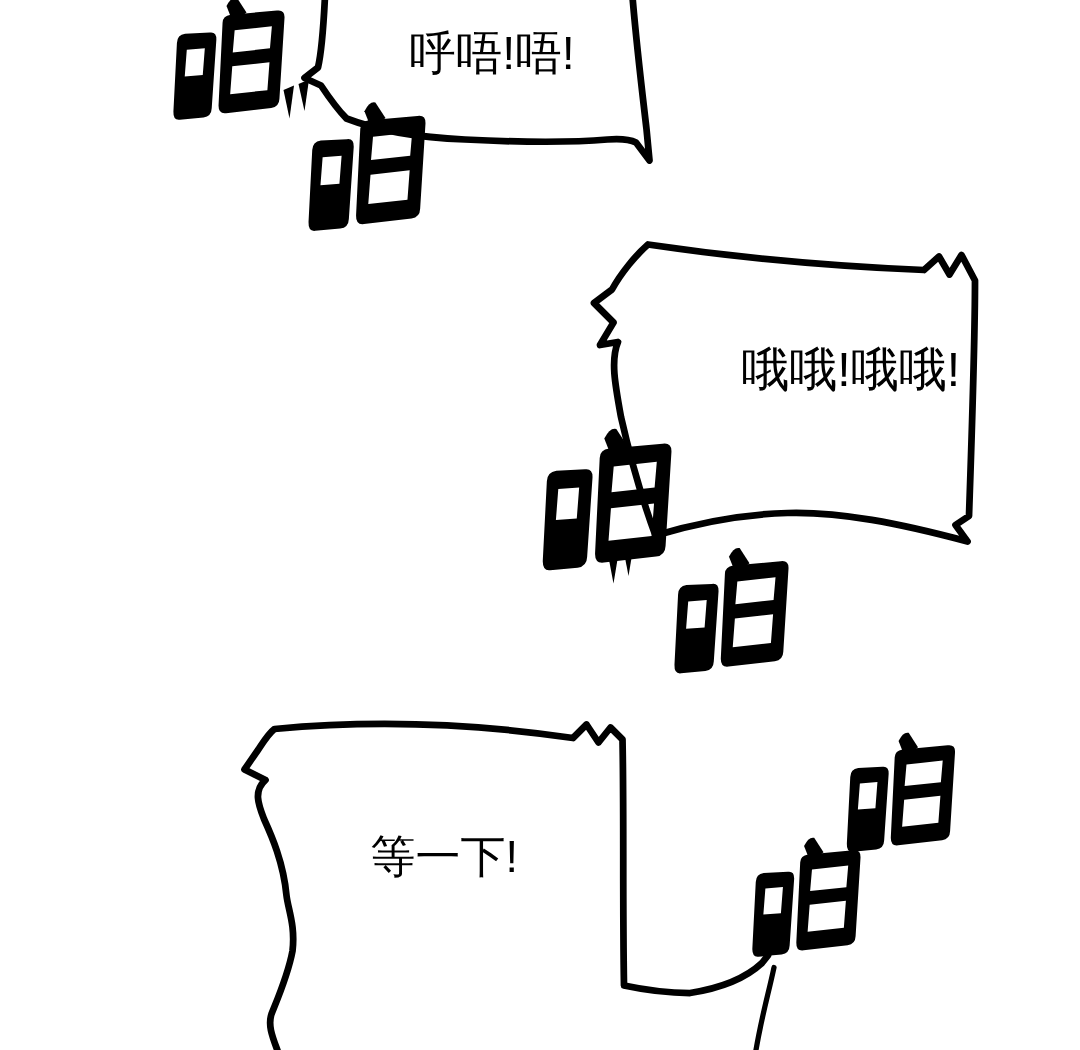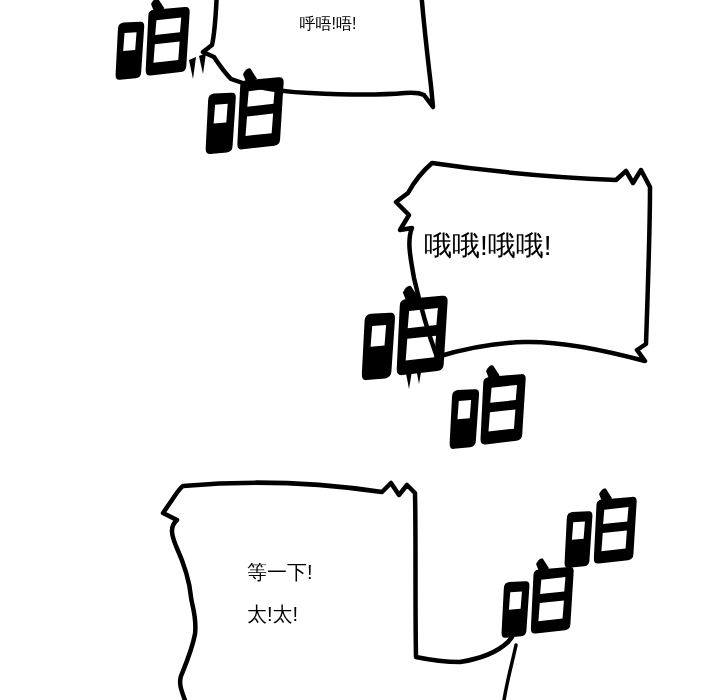--- a/index.html
+++ b/index.html
@@ -6,23 +6,23 @@
   .panel{
     position:relative;width:720px;height:700px;background:#ffffff;
     overflow:hidden;font-family:"Liberation Sans","DejaVu Sans",sans-serif;
   }
   .art{position:absolute;left:0;top:0;z-index:1;}
   .dialogue{
     position:absolute;z-index:2;color:#000;
     font-family:"Liberation Sans","DejaVu Sans",sans-serif;
     font-weight:400;white-space:nowrap;
   }
-  .dlg-1{left:228px;top:6px;width:200px;font-size:16px;line-height:36px;text-align:center;}
-  .dlg-2{left:424px;top:226px;width:216px;font-size:28px;line-height:40px;text-align:left;}
-  .dlg-3{left:247px;top:551px;width:160px;font-size:20px;line-height:42px;text-align:left;}
+  .dlg-1{left:228px;top:18px;width:200px;font-size:31px;line-height:36px;text-align:center;}
+  .dlg-2{left:424px;top:226px;width:216px;font-size:32px;line-height:40px;text-align:right;}
+  .dlg-3{left:247px;top:551px;width:160px;font-size:30px;line-height:42px;text-align:left;}
 </style>
 </head>
 <body>
 
 <div class="panel">
 
   <svg class="art" width="720" height="700" viewBox="0 0 720 700" xmlns="http://www.w3.org/2000/svg">
 
     <defs>
 
@@ -122,16 +122,15 @@
   <div class="dialogue dlg-1">
     <div>呼唔!唔!</div>
   </div>
 
   <div class="dialogue dlg-2">
     <div>哦哦!哦哦!</div>
   </div>
 
   <div class="dialogue dlg-3">
     <div>等一下!</div>
-    <div>太!太!</div>
   </div>
 
 </div>
 
 </body></html>

